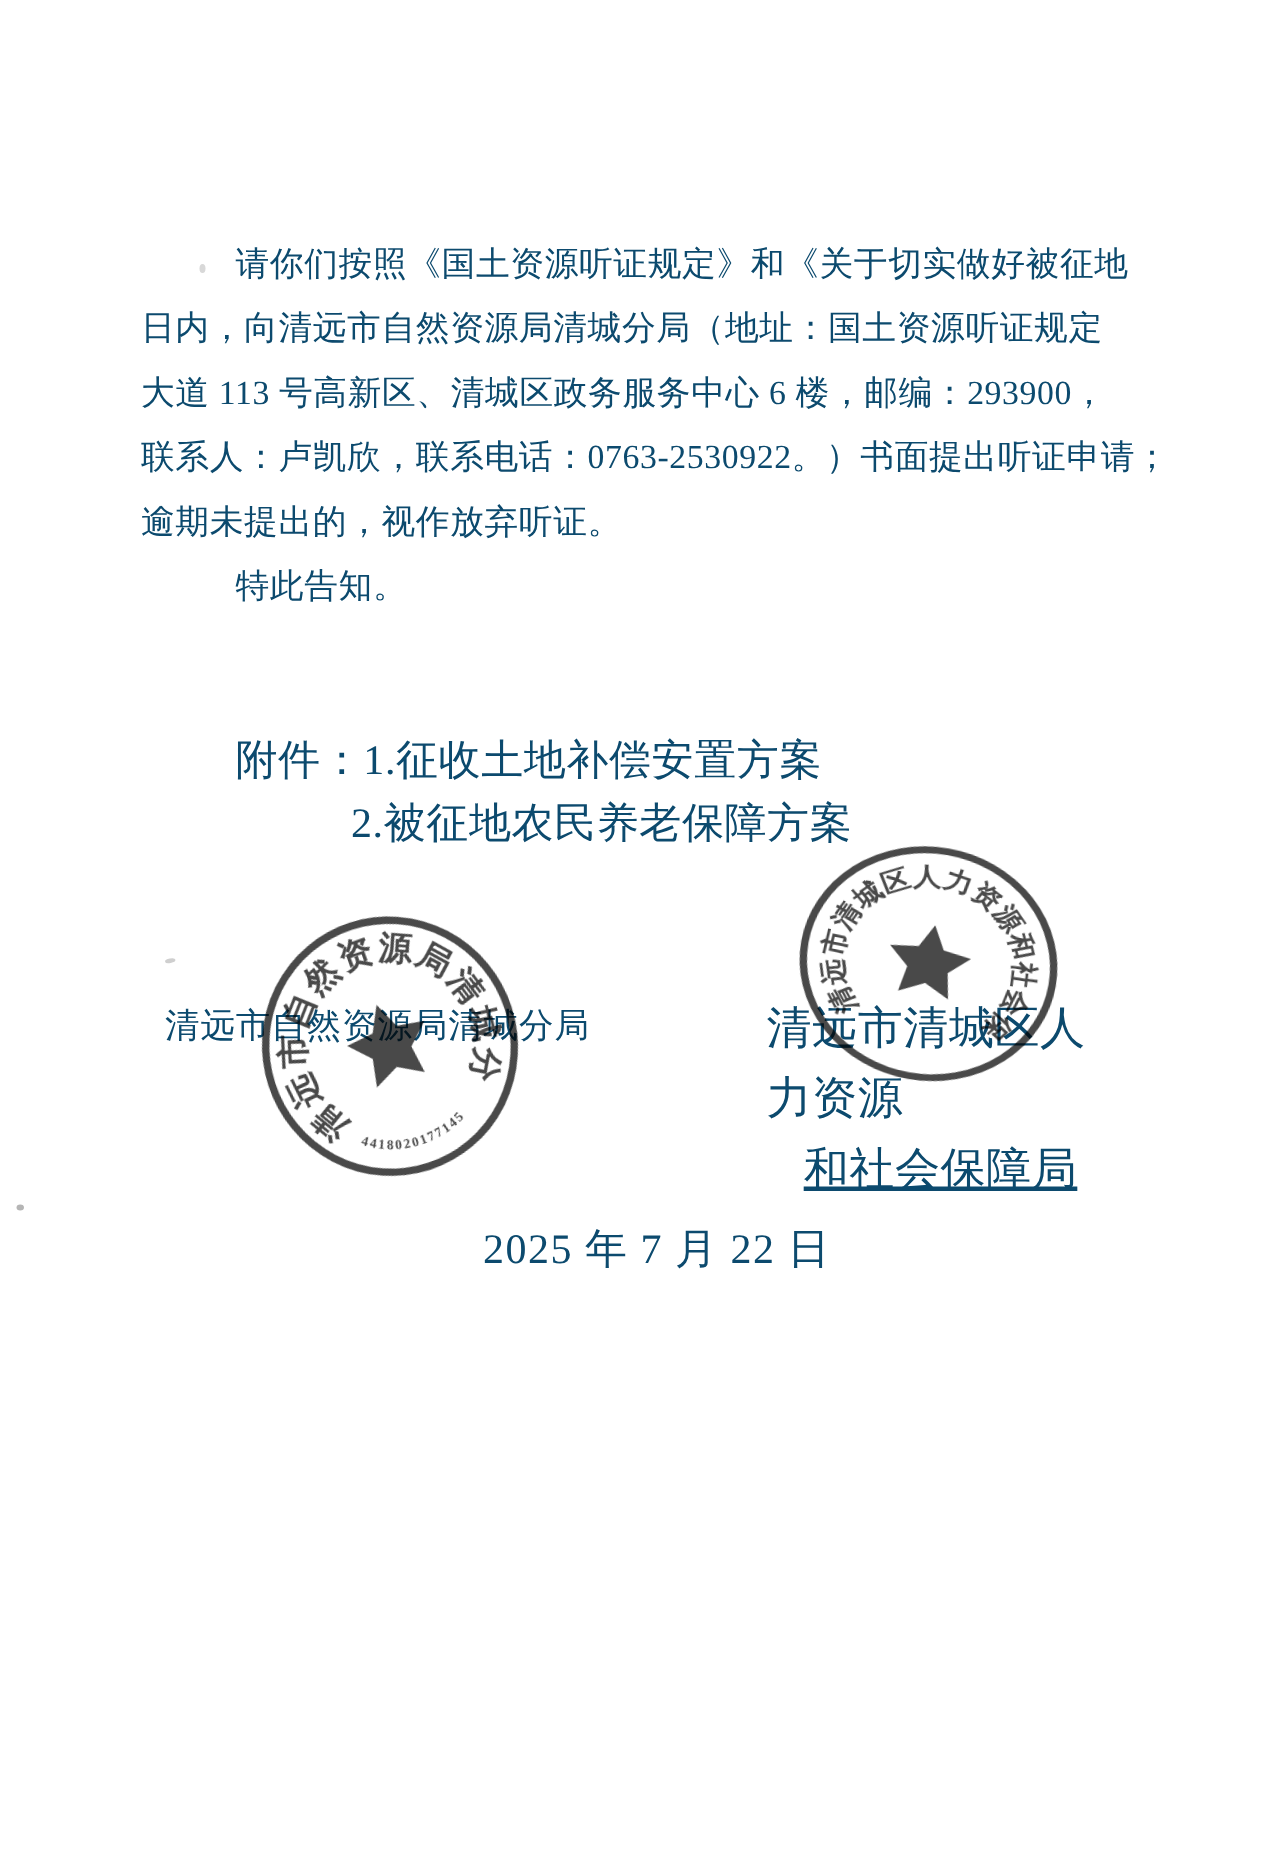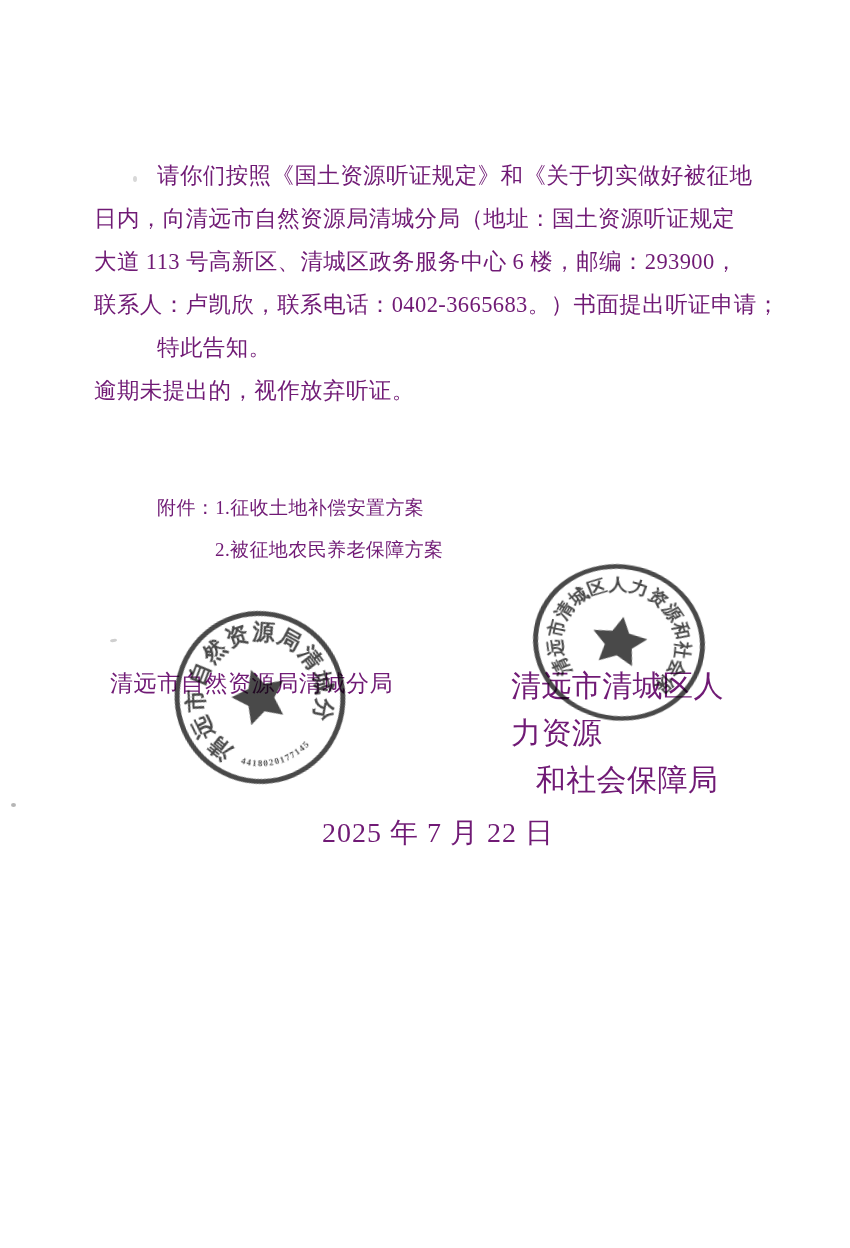--- a/index.html
+++ b/index.html
@@ -4,65 +4,65 @@
 <style>
   * { margin: 0; padding: 0; box-sizing: border-box; }
   html, body { background: #ffffff; }
   .page {
     position: relative;
     width: 850px;
     height: 1248px;
     background: #ffffff;
     overflow: hidden;
     font-family: "Liberation Serif", "DejaVu Serif", serif;
-    color: #701a75;
+    color: #0c4a6e;
   }
   .body-text {
     position: absolute;
     left: 94px;
     top: 154px;
     width: 670px;
     font-size: 22.5px;
     line-height: 43px;
     letter-spacing: 0.4px;
     white-space: nowrap;
   }
   .line { display: block; }
   .indent { padding-left: 63px; }
   .attachments {
     position: absolute;
     left: 157px;
     top: 487px;
-    font-size: 19px;
+    font-size: 28px;
     line-height: 42px;
     letter-spacing: 0.4px;
     white-space: nowrap;
   }
-  .attachments .att2 { margin-left: 58px; }
+  .attachments .att2 { margin-left: 77px; }
   .sig-left {
     position: absolute;
     left: 110px;
     top: 668px;
     font-size: 23px;
     letter-spacing: 0.6px;
     white-space: nowrap;
     z-index: 1;
   }
   .sig-right {
     position: absolute;
     left: 511px;
     top: 662px;
     width: 232px;
     font-size: 30px;
     line-height: 47px;
     letter-spacing: 0.4px;
     text-align: left;
     z-index: 1;
   }
-  .sig-right .center { text-align: center; }
+  .sig-right .center { text-align: center; text-decoration: underline; }
   .seal {
     position: absolute;
     mix-blend-mode: multiply;
     opacity: 0.88;
     filter: blur(0.3px);
     z-index: 2;
   }
   .seal-left {
     left: 171px;
     top: 607px;
@@ -95,23 +95,23 @@
 </style>
 </head>
 <body>
 
 <div class="page">
 
   <div class="body-text">
     <span class="line indent">请你们按照《国土资源听证规定》和《关于切实做好被征地</span>
     <span class="line">日内，向清远市自然资源局清城分局（地址：国土资源听证规定</span>
     <span class="line">大道 113 号高新区、清城区政务服务中心 6 楼，邮编：293900，</span>
-    <span class="line">联系人：卢凯欣，联系电话：0402-3665683。）书面提出听证申请；</span>
+    <span class="line">联系人：卢凯欣，联系电话：0763-2530922。）书面提出听证申请；</span>
+    <span class="line">逾期未提出的，视作放弃听证。</span>
     <span class="line indent">特此告知。</span>
-    <span class="line">逾期未提出的，视作放弃听证。</span>
   </div>
 
   <div class="attachments">
     <span class="line">附件：1.征收土地补偿安置方案</span>
     <span class="line att2">2.被征地农民养老保障方案</span>
   </div>
 
   <div class="sig-left">清远市自然资源局清城分局</div>
   <div class="sig-right">
     <div>清远市清城区人力资源</div>

